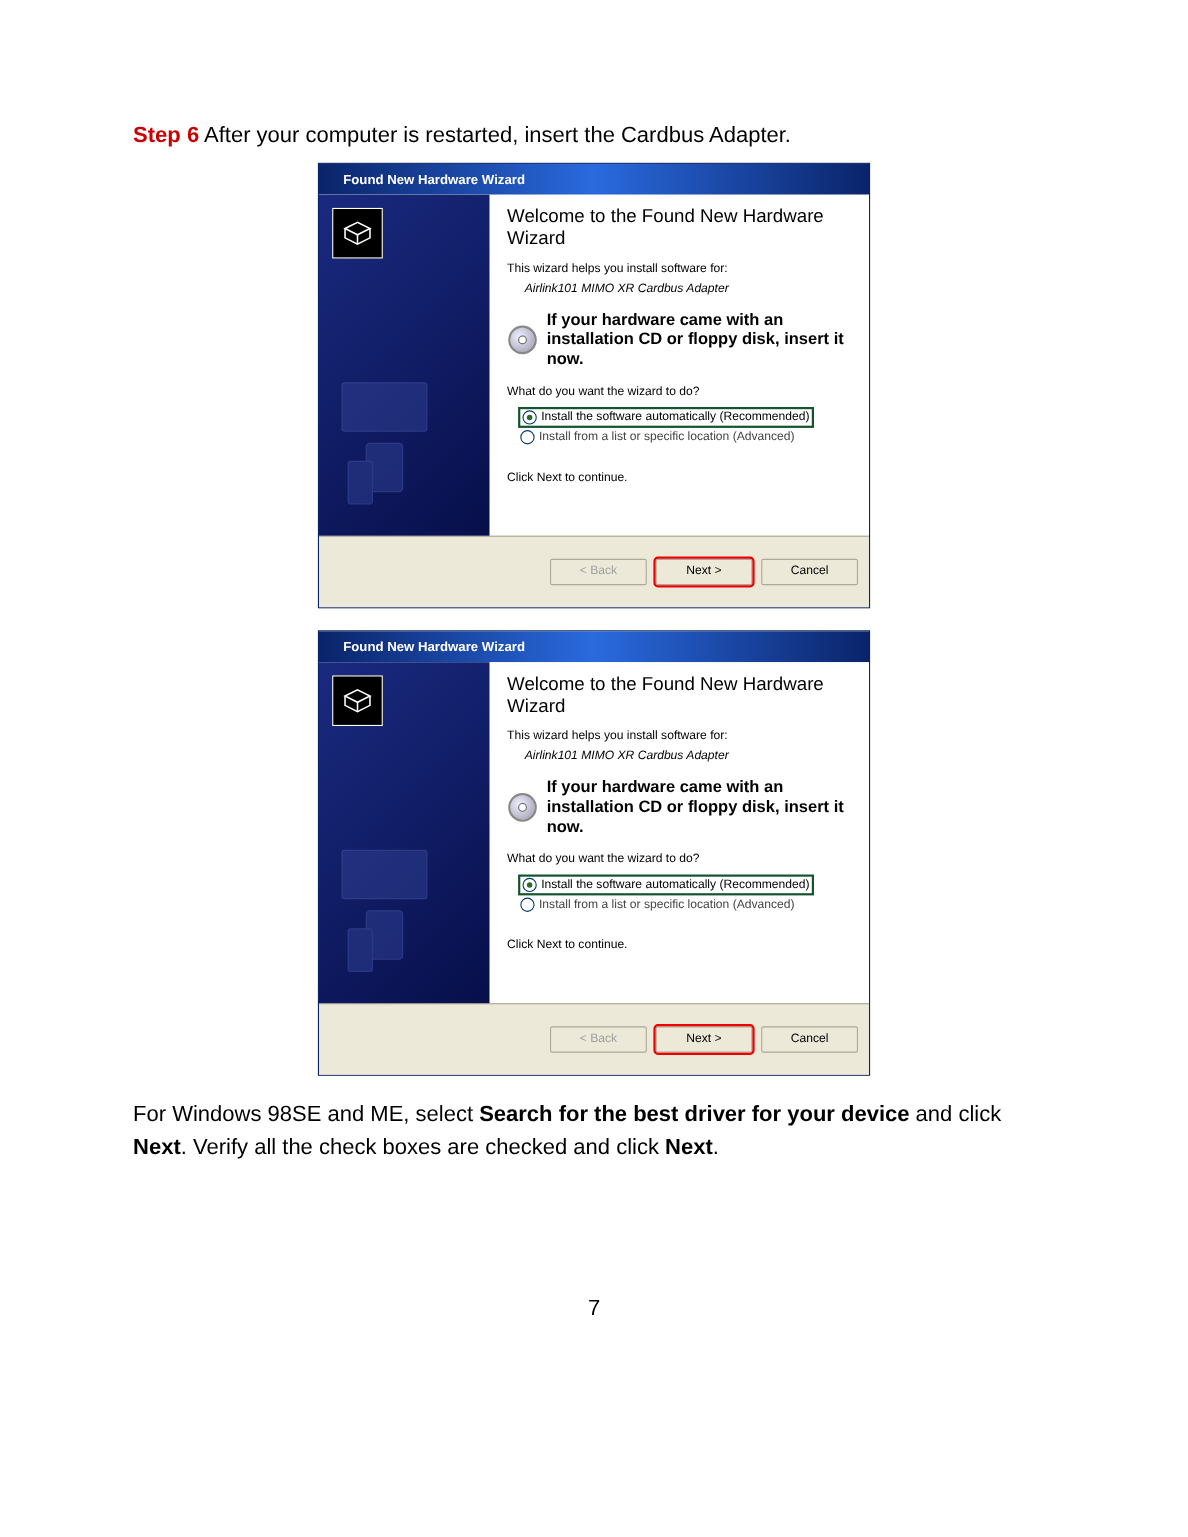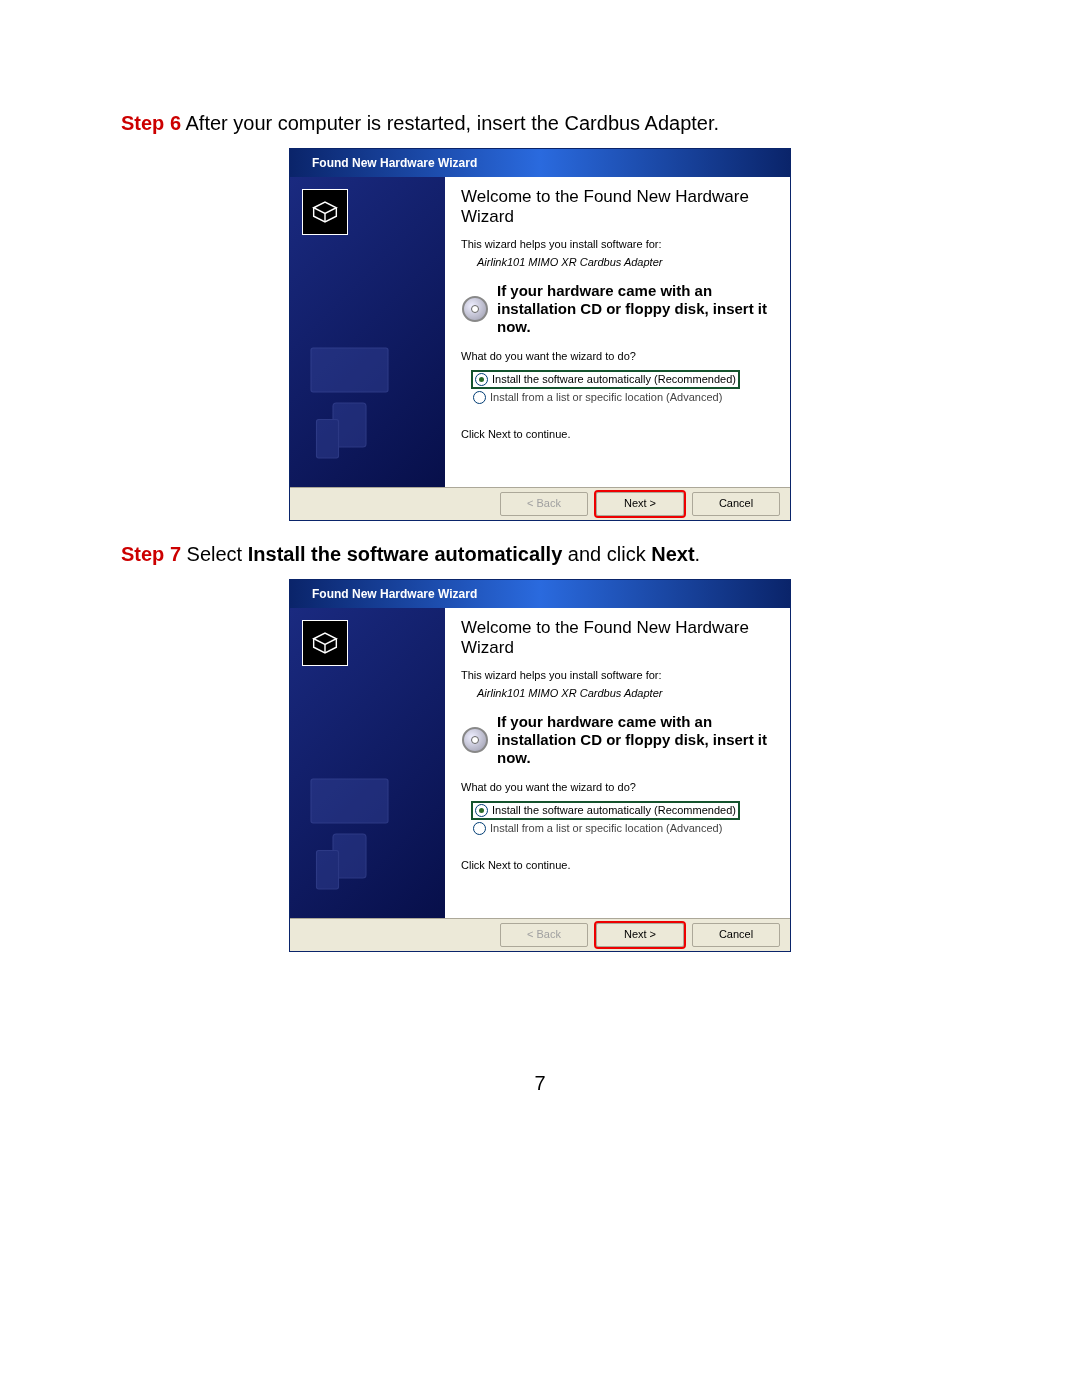--- a/index.html
+++ b/index.html
@@ -151,21 +151,21 @@
     justify-content: center;
     background: #fff;
     flex-shrink:0;
   }
   .radio-dot {
     width: 5px; height: 5px; border-radius: 50%; background: #2a6a2a;
   }
   .wizard-footer {
     background: #ece9d8;
     border-top: 1px solid #aca899;
-    padding: 4px 10px;
+    padding: 20px 10px;
     display: flex;
     justify-content: flex-end;
     gap: 8px;
   }
   .btn {
     min-width: 70px;
     height: 22px;
     font-size: 11px;
     font-family: Tahoma, Arial, sans-serif;
     background: #ece9d8;
@@ -245,23 +245,20 @@
         <div class="wiz-text" style="margin-top:24px">Click Next to continue.</div>
       </div>
     </div>
     <div class="wizard-footer">
       <div class="btn disabled">&lt; Back</div>
       <div class="btn hl">Next &gt;</div>
       <div class="btn">Cancel</div>
     </div>
   </div>
 
-  <div class="step-line">
-    <span class="step-label">Step 7</span><span> Select </span><span class="bold">Install the software automatically</span><span> and click </span><span class="bold">Next</span><span>.</span>
-  </div>
 
   <div class="wizard-frame">
     <div class="wizard-title">Found New Hardware Wizard</div>
     <div class="wizard-body">
       <div class="wizard-side">
         <div class="side-icon">
           <svg viewBox="0 0 48 48">
               <g fill="none" stroke="#fff" stroke-width="2">
                 <path d="M8 18 L24 10 L40 18 L24 26 Z"></path>
                 <path d="M8 18 L8 30 L24 38 L40 30 L40 18"></path>
@@ -305,16 +302,19 @@
         <div class="wiz-text" style="margin-top:24px">Click Next to continue.</div>
       </div>
     </div>
     <div class="wizard-footer">
       <div class="btn disabled">&lt; Back</div>
       <div class="btn hl">Next &gt;</div>
       <div class="btn">Cancel</div>
     </div>
   </div>
 
+  <div class="note">
+    <span>For Windows 98SE and ME, select </span><span class="bold">Search for the best driver for your device</span><span> and click </span><span class="bold">Next</span><span>. Verify all the check boxes are checked and click </span><span class="bold">Next</span><span>.</span>
+  </div>
 
   <div class="page-number">7</div>
 
 </div>
 
 </body></html>

